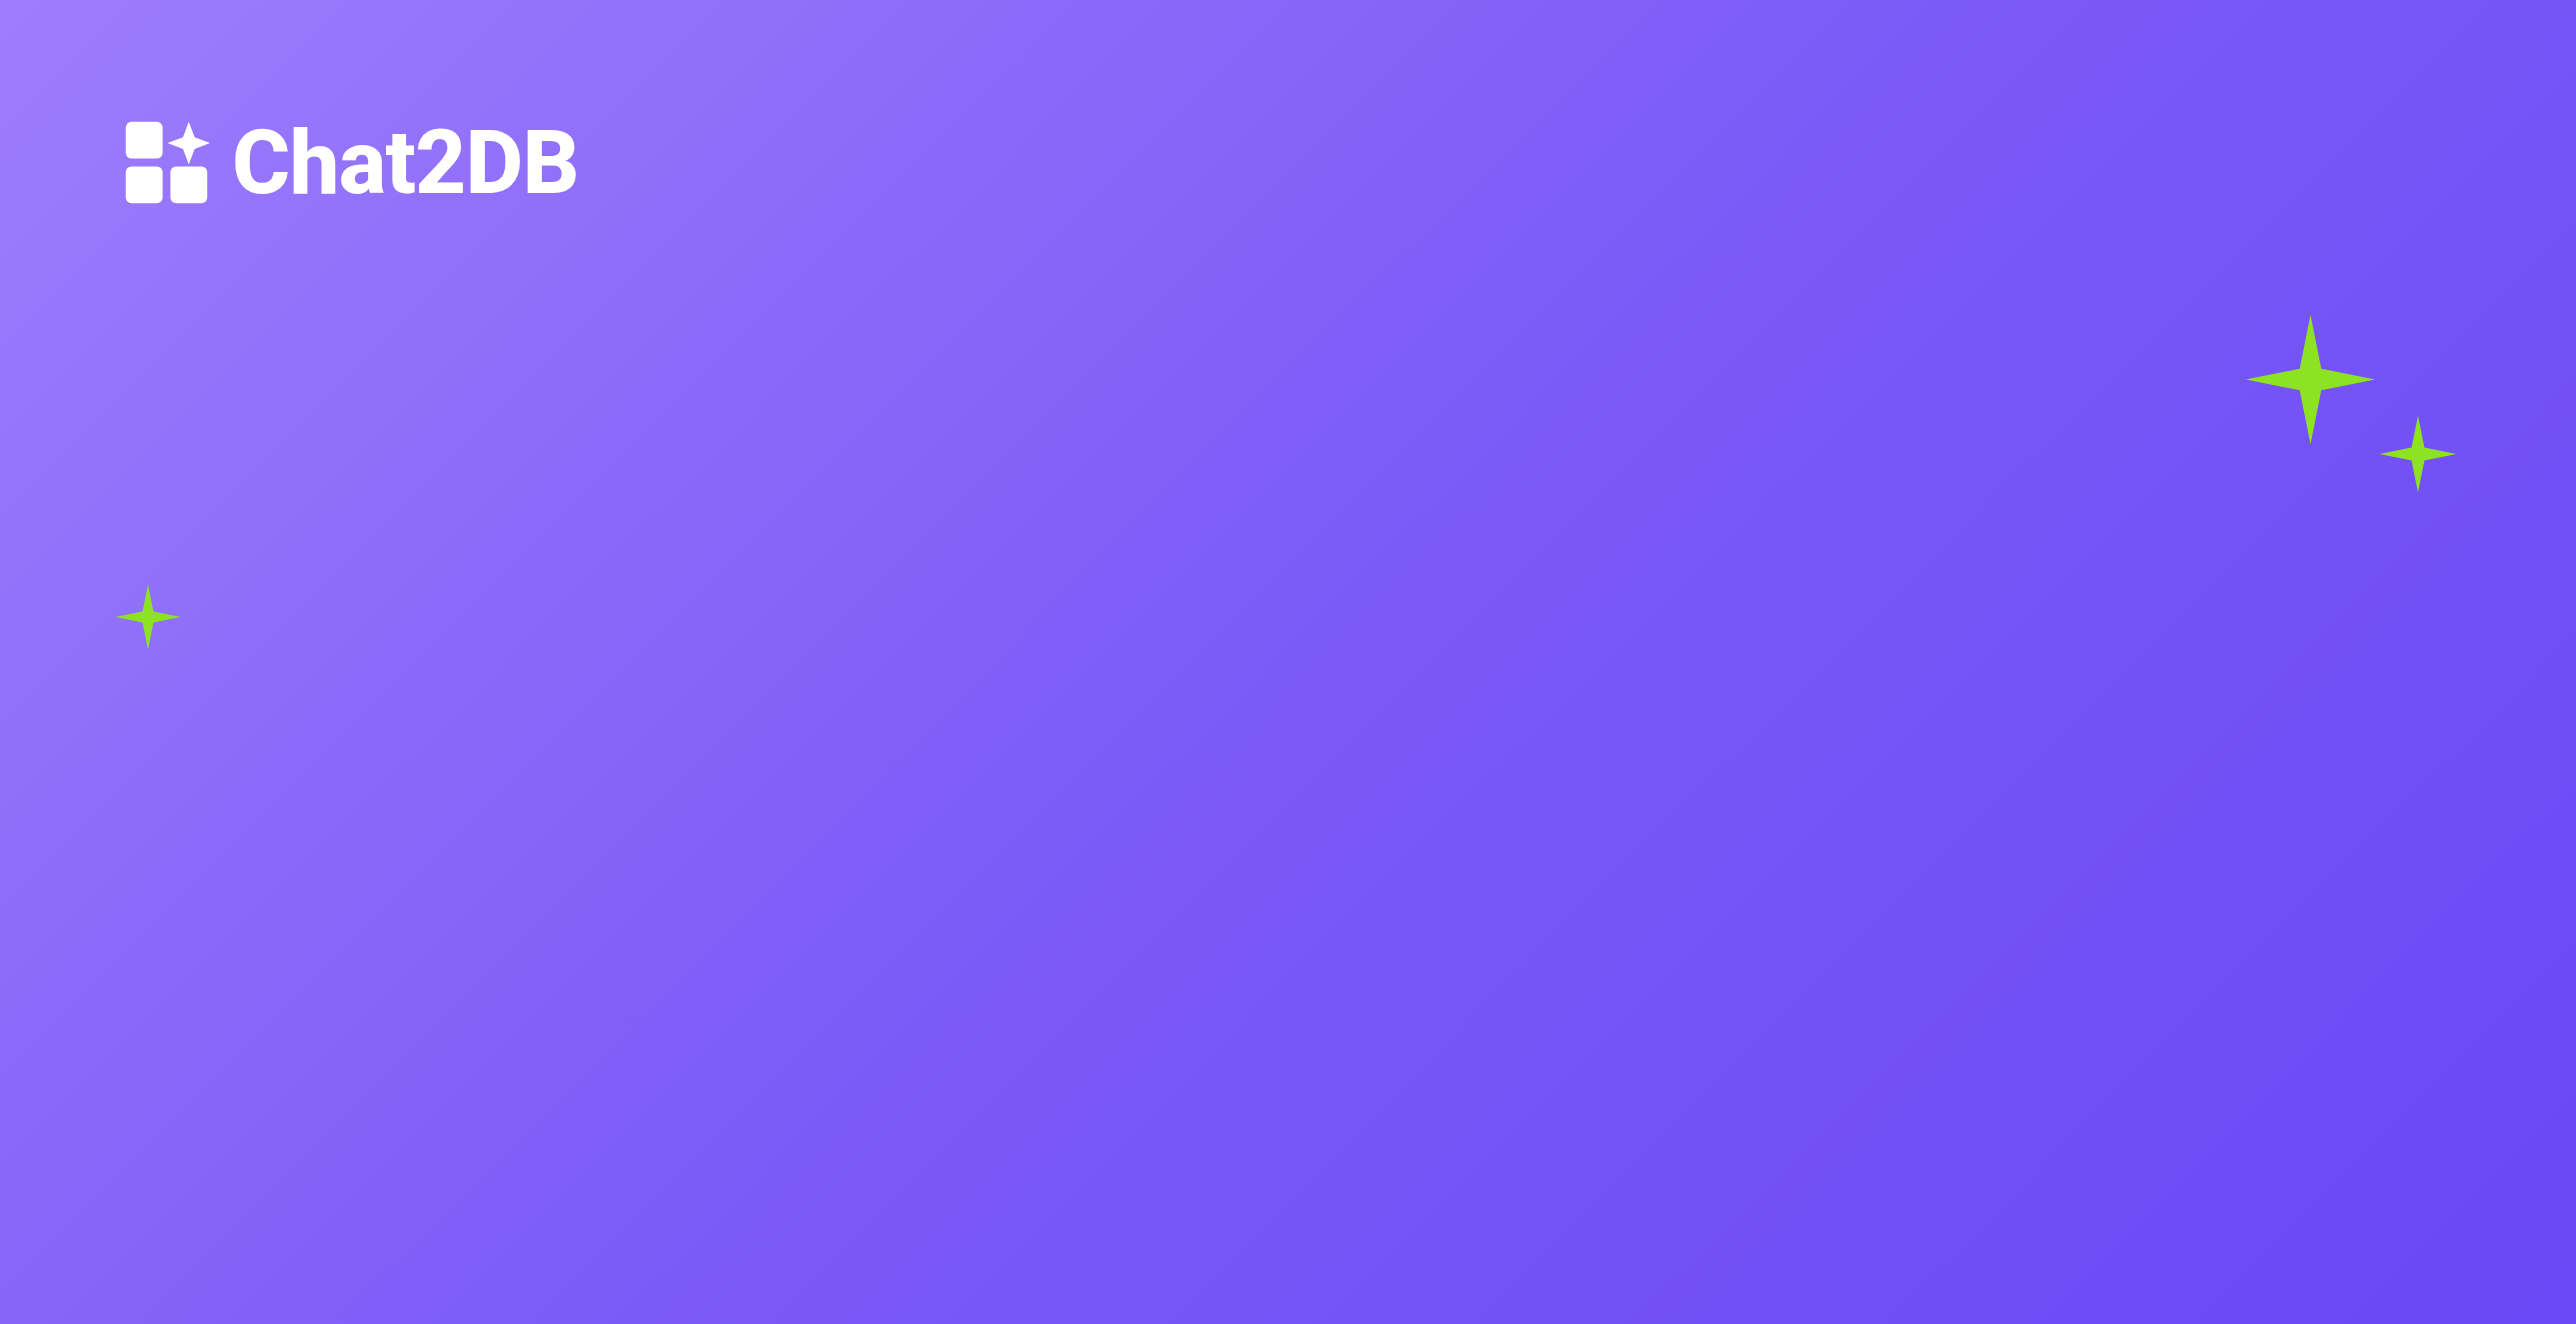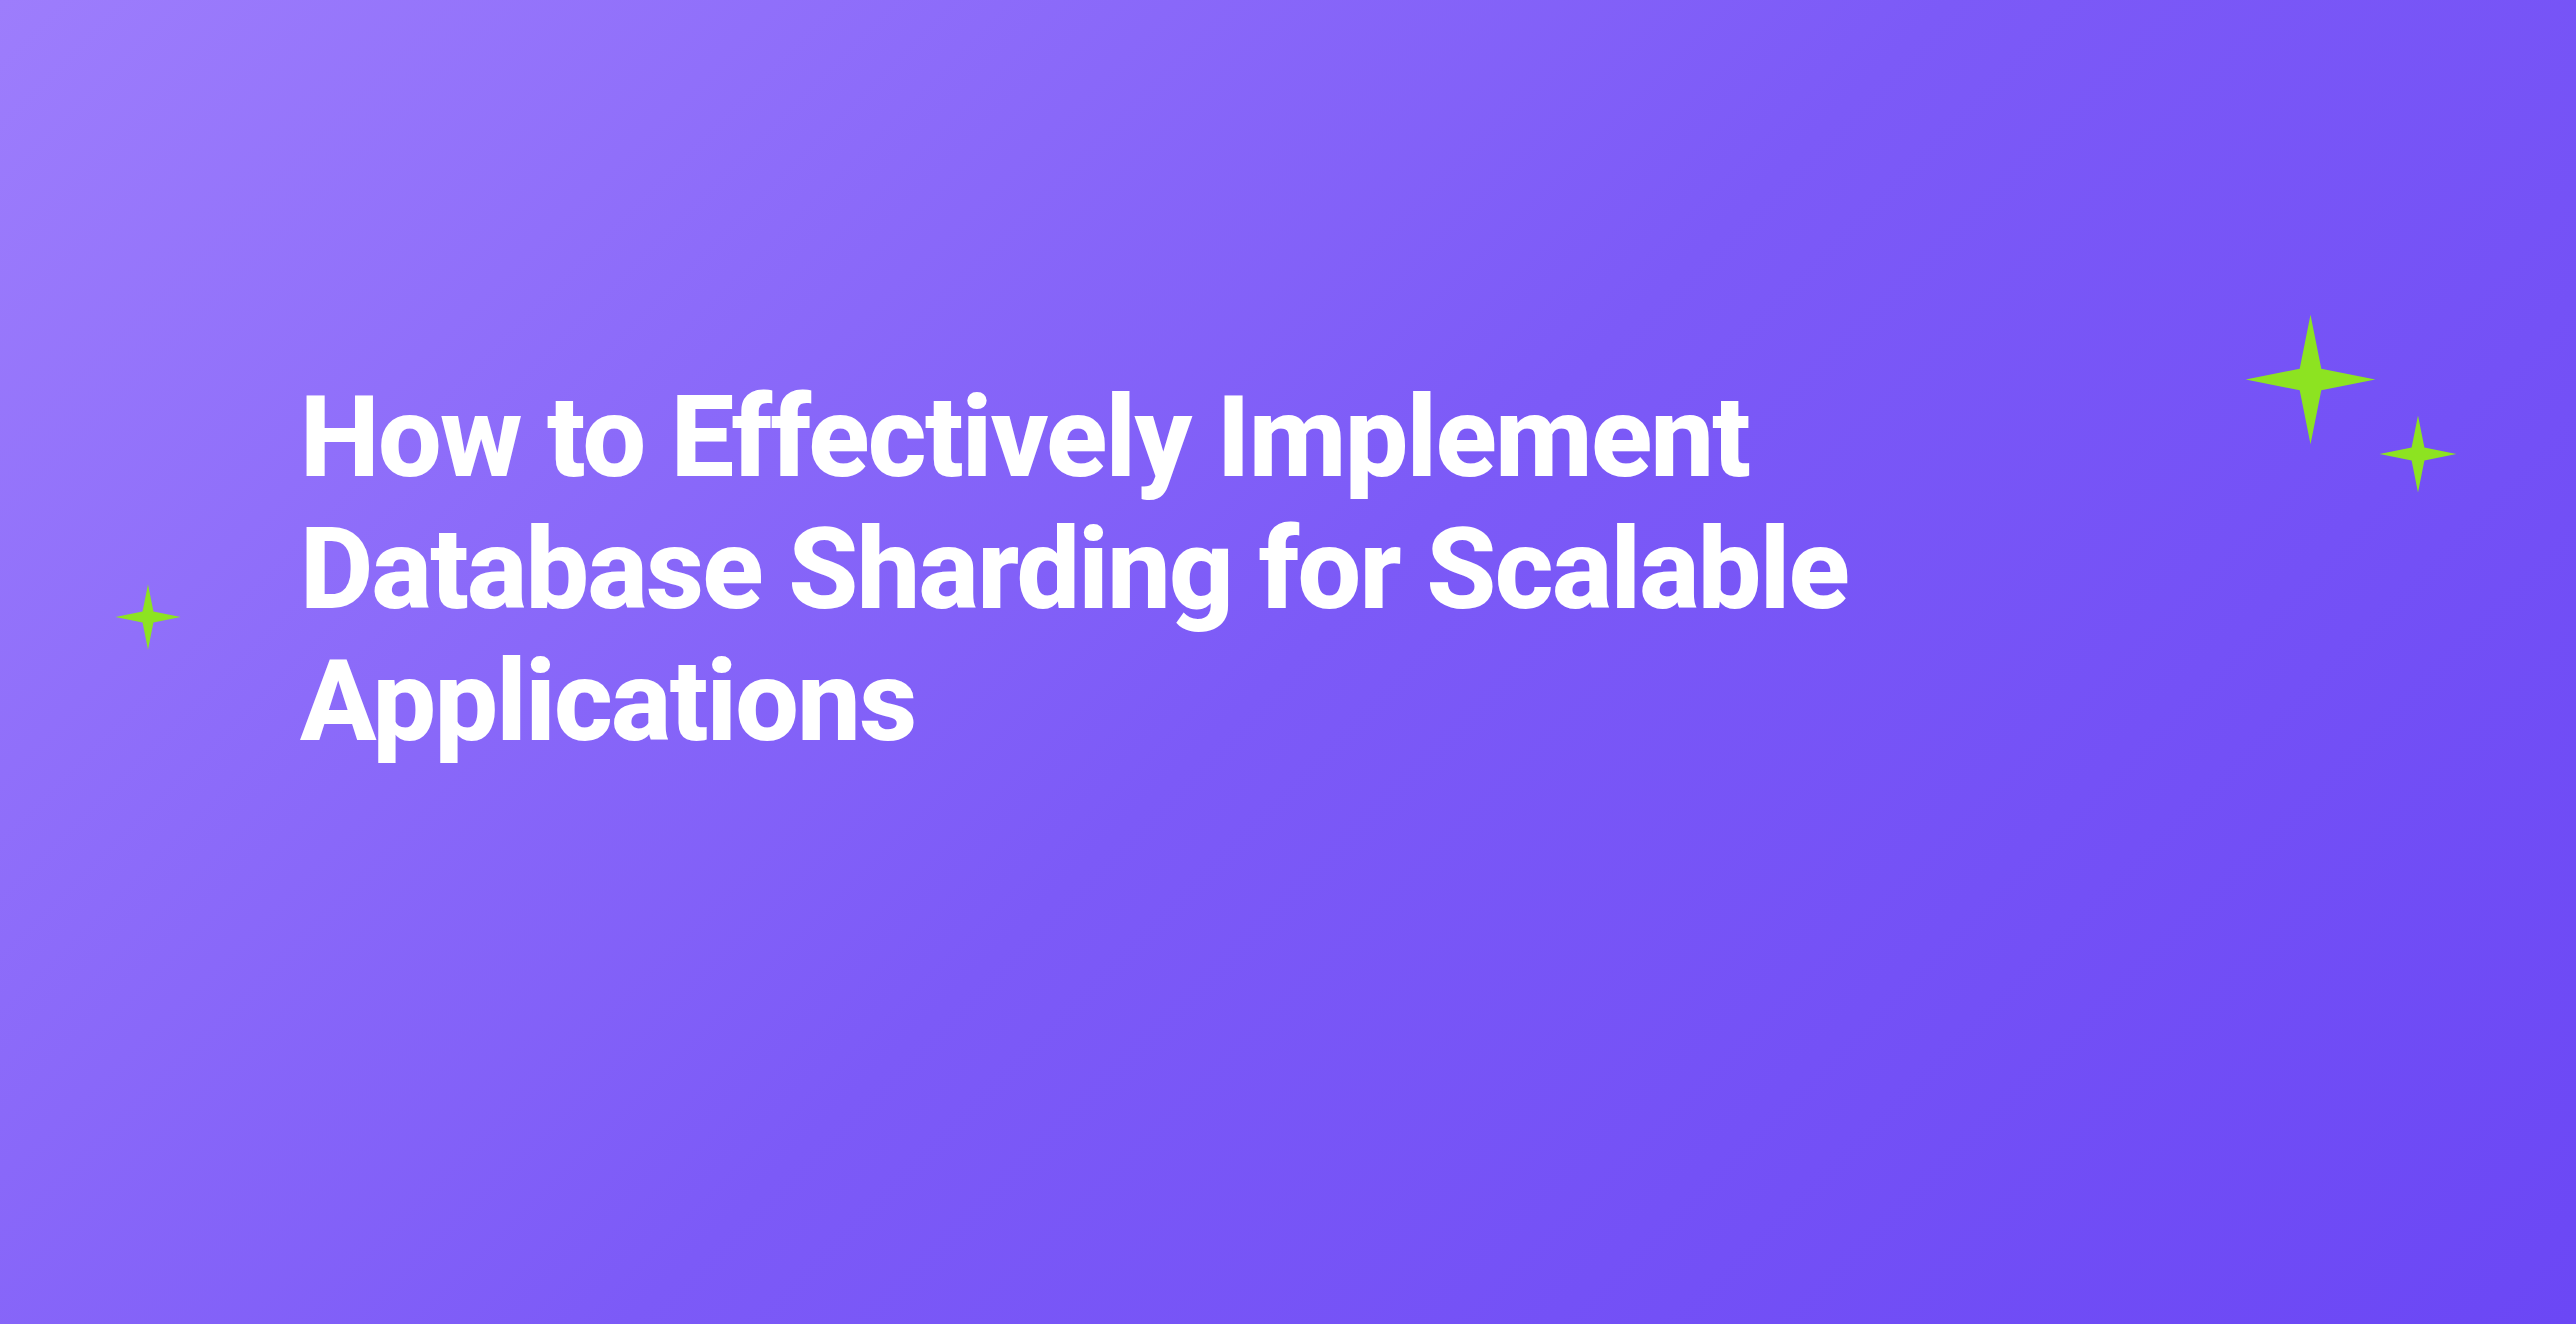--- a/index.html
+++ b/index.html
@@ -72,35 +72,45 @@
       position: absolute;
       top: 414px;
       right: 118px;
     }
   </style>
 </head>
 <body>
 
 <div class="hero-card">
 
+  <div class="logo-container">
+    <div class="logo-mark">
+      <svg width="97" height="97" viewBox="0 0 100 100" xmlns="http://www.w3.org/2000/svg">
+        <rect x="8" y="8" width="38" height="38" rx="6" fill="#ffffff"></rect>
+        <rect x="8" y="54" width="38" height="38" rx="6" fill="#ffffff"></rect>
+        <rect x="54" y="54" width="38" height="38" rx="6" fill="#ffffff"></rect>
+        <path d="M 73 8 L 79 24 L 95 30 L 79 36 L 73 52 L 67 36 L 51 30 L 67 24 Z" fill="#ffffff"></path>
+      </svg>
+    </div>
+    <div class="logo-text">Chat2DB</div>
+  </div>
 
   <div class="sparkle-left">
     <svg width="68" height="68" viewBox="0 0 100 100" xmlns="http://www.w3.org/2000/svg">
       <path d="M 50 2 L 58 42 L 98 50 L 58 58 L 50 98 L 42 58 L 2 50 L 42 42 Z" fill="#8de321"></path>
     </svg>
   </div>
 
   <div class="sparkle-right-large">
     <svg width="135" height="135" viewBox="0 0 100 100" xmlns="http://www.w3.org/2000/svg">
       <path d="M 50 2 L 58 42 L 98 50 L 58 58 L 50 98 L 42 58 L 2 50 L 42 42 Z" fill="#8de321"></path>
     </svg>
   </div>
 
   <div class="sparkle-right-small">
     <svg width="80" height="80" viewBox="0 0 100 100" xmlns="http://www.w3.org/2000/svg">
       <path d="M 50 2 L 58 42 L 98 50 L 58 58 L 50 98 L 42 58 L 2 50 L 42 42 Z" fill="#8de321"></path>
     </svg>
   </div>
 
-  <h1 class="headline">How to Effectively Implement Database Sharding for Scalable Applications</h1>
 
 </div>
 
 
 </body></html>

